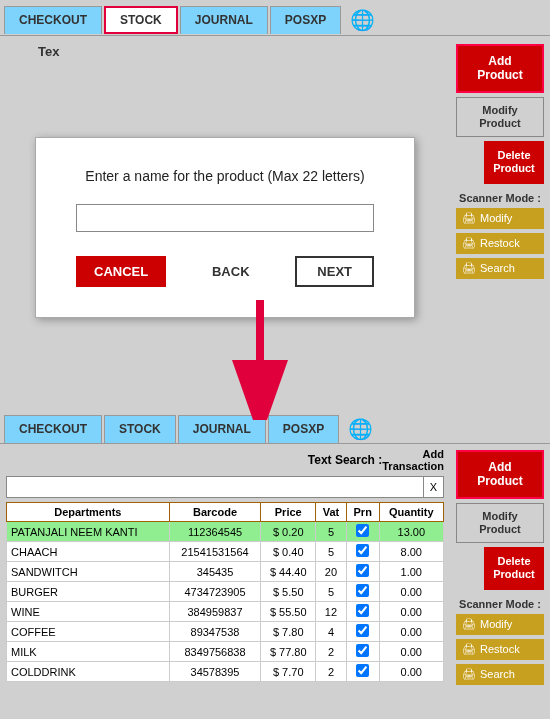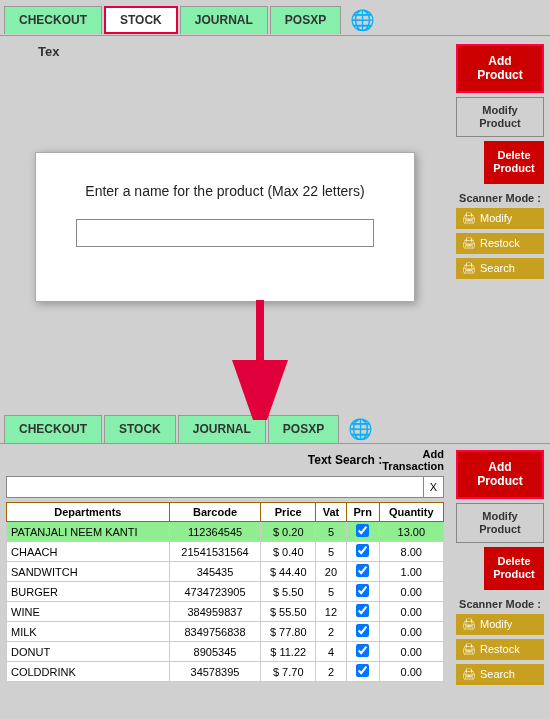--- a/index.html
+++ b/index.html
@@ -23,21 +23,21 @@
     }
 
     .tab {
       padding: 4px 14px;
       font-size: 12px;
       font-weight: bold;
       color: #333;
       cursor: pointer;
       border: 1px solid #999;
       border-bottom: none;
-      background: #86efac;
+      background: #7dd3fc;
       margin-right: 2px;
       height: 28px;
       display: flex; align-items: center;
     }
     .tab.active {
       background: white;
       border: 2px solid #e0003c;
     }
 
     .tab-globe {
@@ -340,20 +340,25 @@
   </div>
 
   <div class="main-area-top">
     <div class="left-panel-top">
       <div class="text-label-top">Tex</div>
 
       <div class="modal-overlay">
         <div class="modal">
           <div class="modal-title">Enter a name for the product (Max 22 letters)</div>
           <input class="modal-input" type="text" value="" style="">
+          <div class="modal-buttons">
+            <button class="btn-cancel">CANCEL</button>
+            <button class="btn-back">BACK</button>
+            <button class="btn-next">NEXT</button>
+          </div>
         </div>
       </div>
     </div>
 
     <div class="right-panel-top">
       <button class="btn-add-product">Add<br>Product</button>
       <button class="btn-modify-product">Modify<br>Product</button>
       <button class="btn-delete-product">Delete<br>Product</button>
       <div class="scanner-label">Scanner Mode :</div>
       <button class="btn-scanner">
@@ -445,32 +450,32 @@
     </tr>
             <tr>
       <td class="dept">WINE</td>
       <td>384959837</td>
       <td>$ 55.50</td>
       <td>12</td>
       <td><input type="checkbox" checked="" style=""></td>
       <td>0.00</td>
     </tr>
             <tr>
+      <td class="dept">COFFEE</td>
+      <td>89347538</td>
+      <td>$ 7.80</td>
+      <td>4</td>
+      <td><input type="checkbox" checked="" style=""></td>
+      <td>0.00</td>
+    </tr>
+            <tr>
       <td class="dept">MILK</td>
       <td>8349756838</td>
       <td>$ 77.80</td>
       <td>2</td>
-      <td><input type="checkbox" checked="" style=""></td>
-      <td>0.00</td>
-    </tr>
-            <tr>
-      <td class="dept">DONUT</td>
-      <td>8905345</td>
-      <td>$ 11.22</td>
-      <td>4</td>
       <td><input type="checkbox" checked="" style=""></td>
       <td>0.00</td>
     </tr>
             <tr>
       <td class="dept">COLDDRINK</td>
       <td>34578395</td>
       <td>$ 7.70</td>
       <td>2</td>
       <td><input type="checkbox" checked="" style=""></td>
       <td>0.00</td>

